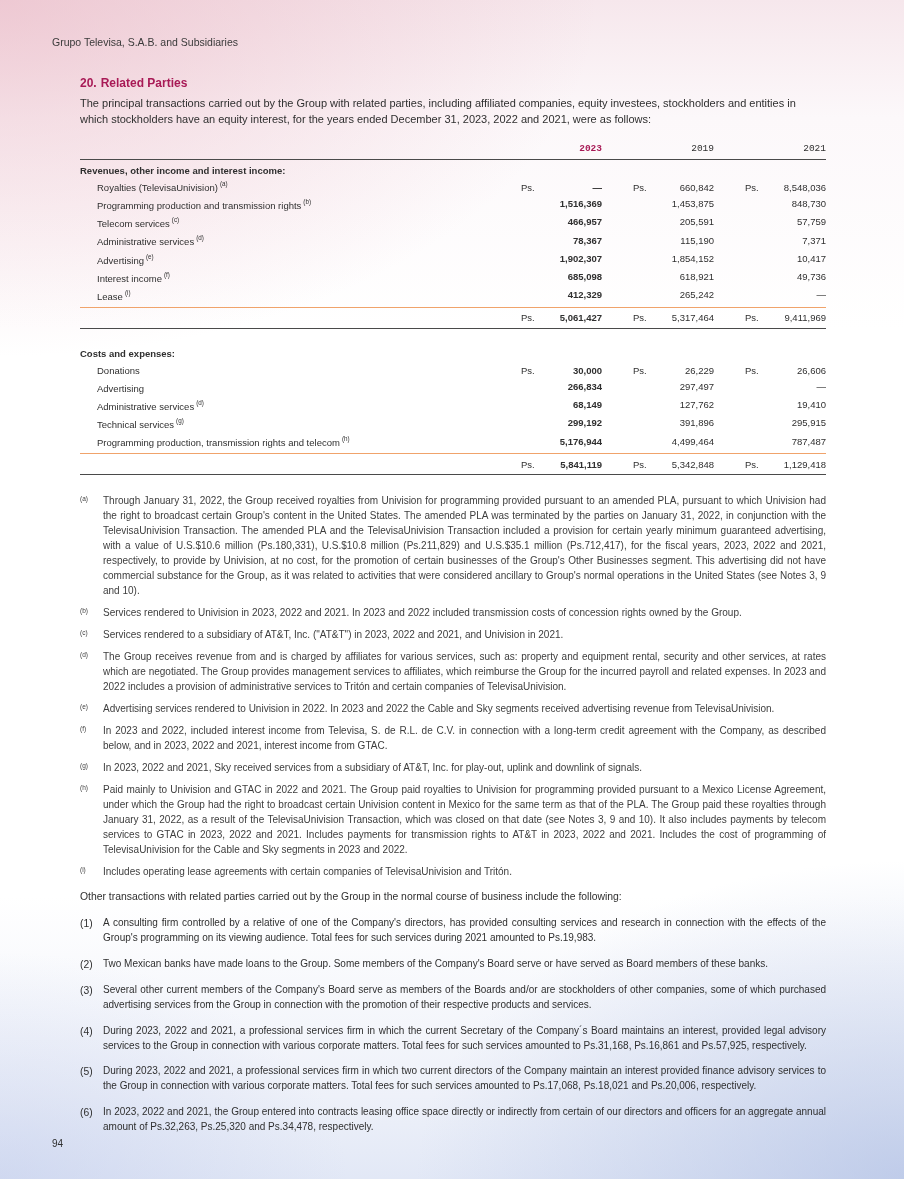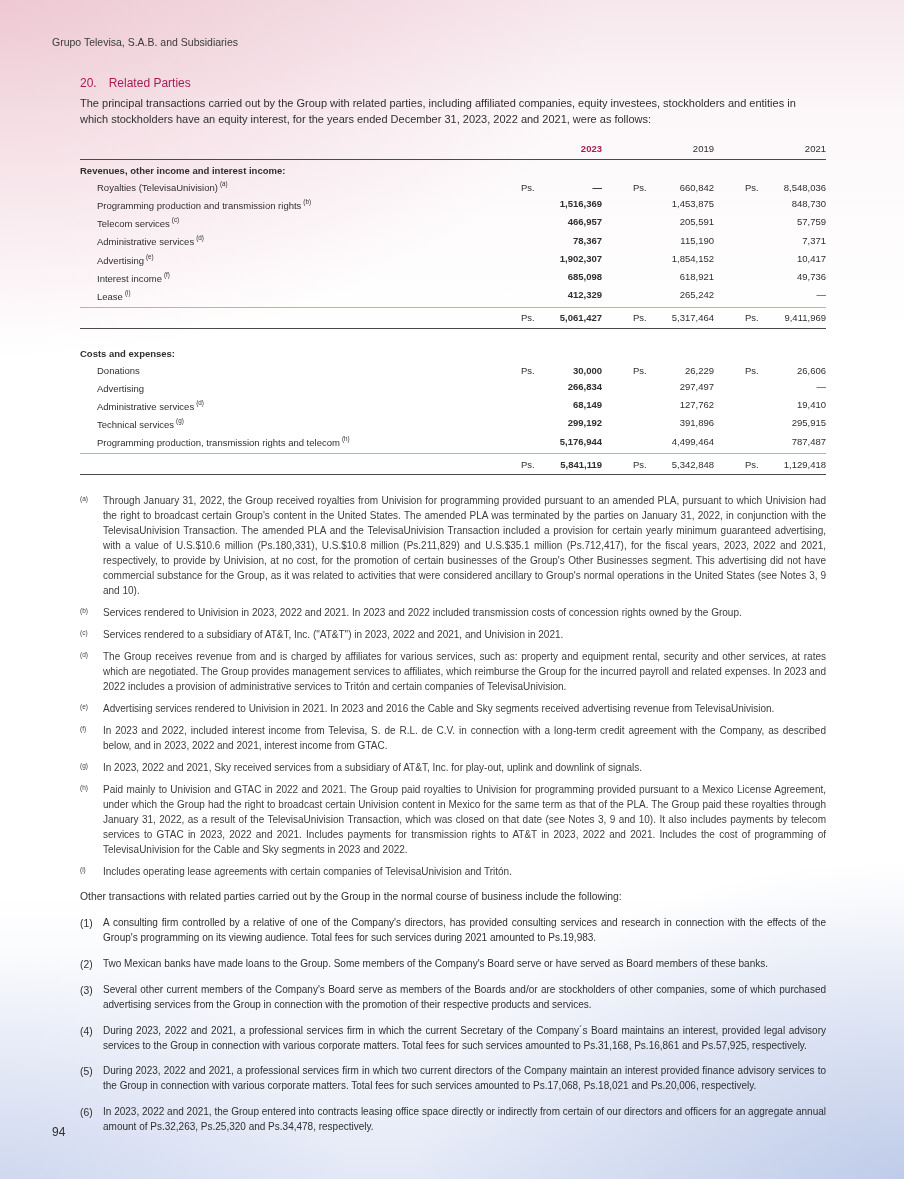--- a/index.html
+++ b/index.html
@@ -9,48 +9,48 @@
     color:#2f2f2f;
     background:
       radial-gradient(120% 55% at 0% 0%, rgba(231,176,190,0.55) 0%, rgba(231,176,190,0) 55%),
       radial-gradient(90% 45% at 100% 100%, rgba(168,185,225,0.60) 0%, rgba(168,185,225,0) 60%),
       radial-gradient(70% 35% at 0% 100%, rgba(185,197,233,0.45) 0%, rgba(185,197,233,0) 55%),
       linear-gradient(180deg, #f6e7ec 0%, #fcf8fa 10%, #ffffff 28%, #ffffff 76%, #eef1f9 93%, #e2e8f6 100%);
   }
   .inner { padding:36px 78px 0 52px; }
   .doc-header { font-size:10.5px; color:#3a3a3a; margin-bottom:28px; }
   .content { margin-left:28px; } 
-  .section-title { display:flex; gap:12px; font-size:12px; font-weight:normal; color:#A81A56; margin-bottom:6px; }
+  .section-title { display:flex; gap:4px; font-size:12px; font-weight:bold; color:#A81A56; margin-bottom:6px; }
   .intro { font-size:11px; line-height:1.45; margin-bottom:13px; }
 
   .fintable { font-size:9.5px; }
   .trow { display:flex; align-items:baseline; padding:2.6px 0; }
   .tlabel { flex:1; padding-left:17px; }
   .secheading .tlabel { padding-left:0; font-weight:bold; }
   .ycell { width:81px; margin-left:31px; display:flex; justify-content:space-between; flex:none; }
   .ycell .val { text-align:right; }
   .y23 { font-weight:bold; }
-  .yearhead .val { font-weight:normal; }
+  .yearhead .val { font-weight:normal;font-family:Liberation Mono, monospace; }
   .yearhead .y23 { font-weight:bold; color:#A81A56; }
   .rule { height:1px; background:#4a4a4a; margin:2px 0; }
   .rule.orange { background:#F0A36B; }
   .supm { font-size:6.3px; margin-left:2px; position:relative; top:-1px; }
   .gap14 { height:14px; }
 
   .footnotes { margin-top:18px; }
   .fn { display:flex; margin-bottom:7px; }
   .fn-m { width:23px; flex:none; font-size:6.5px; padding-top:2px; color:#3d3d3d; }
   .fn-t { flex:1; font-size:10px; line-height:1.5; text-align:justify; color:#3d3d3d; }
 
   .other-intro { margin-top:10px; font-size:10.4px; line-height:1.45; margin-bottom:12px; }
   .item { display:flex; margin-bottom:11px; }
   .item-m { width:23px; flex:none; font-size:10.3px; line-height:1.48; }
   .item-t { flex:1; font-size:10px; line-height:1.48; text-align:justify; }
 
-  .page-number { position:absolute; left:52px; bottom:40px; font-size:12px; color:#2f2f2f; }
+  .page-number { position:absolute; left:52px; bottom:30px; font-size:10px; color:#2f2f2f; }
 </style>
 </head>
 <body>
 
 <div class="page">
   <div class="inner">
     <div class="doc-header">Grupo Televisa, S.A.B. and Subsidiaries</div>
 
     <div class="content">
       <div class="section-title">
@@ -319,21 +319,21 @@
         <div class="fn">
             <span class="fn-m">(c)</span>
             <span class="fn-t">Services rendered to a subsidiary of AT&amp;T, Inc. ("AT&amp;T") in 2023, 2022 and 2021, and Univision in 2021.</span>
           </div>
         <div class="fn">
             <span class="fn-m">(d)</span>
             <span class="fn-t">The Group receives revenue from and is charged by affiliates for various services, such as: property and equipment rental, security and other services, at rates which are negotiated. The Group provides management services to affiliates, which reimburse the Group for the incurred payroll and related expenses. In 2023 and 2022 includes a provision of administrative services to Tritón and certain companies of TelevisaUnivision.</span>
           </div>
         <div class="fn">
             <span class="fn-m">(e)</span>
-            <span class="fn-t">Advertising services rendered to Univision in 2021. In 2023 and 2016 the Cable and Sky segments received advertising revenue from TelevisaUnivision.</span>
+            <span class="fn-t">Advertising services rendered to Univision in 2022. In 2023 and 2022 the Cable and Sky segments received advertising revenue from TelevisaUnivision.</span>
           </div>
         <div class="fn">
             <span class="fn-m">(f)</span>
             <span class="fn-t">In 2023 and 2022, included interest income from Televisa, S. de R.L. de C.V. in connection with a long-term credit agreement with the Company, as described below, and in 2023, 2022 and 2021, interest income from GTAC.</span>
           </div>
         <div class="fn">
             <span class="fn-m">(g)</span>
             <span class="fn-t">In 2023, 2022 and 2021, Sky received services from a subsidiary of AT&amp;T, Inc. for play-out, uplink and downlink of signals.</span>
           </div>
         <div class="fn">

